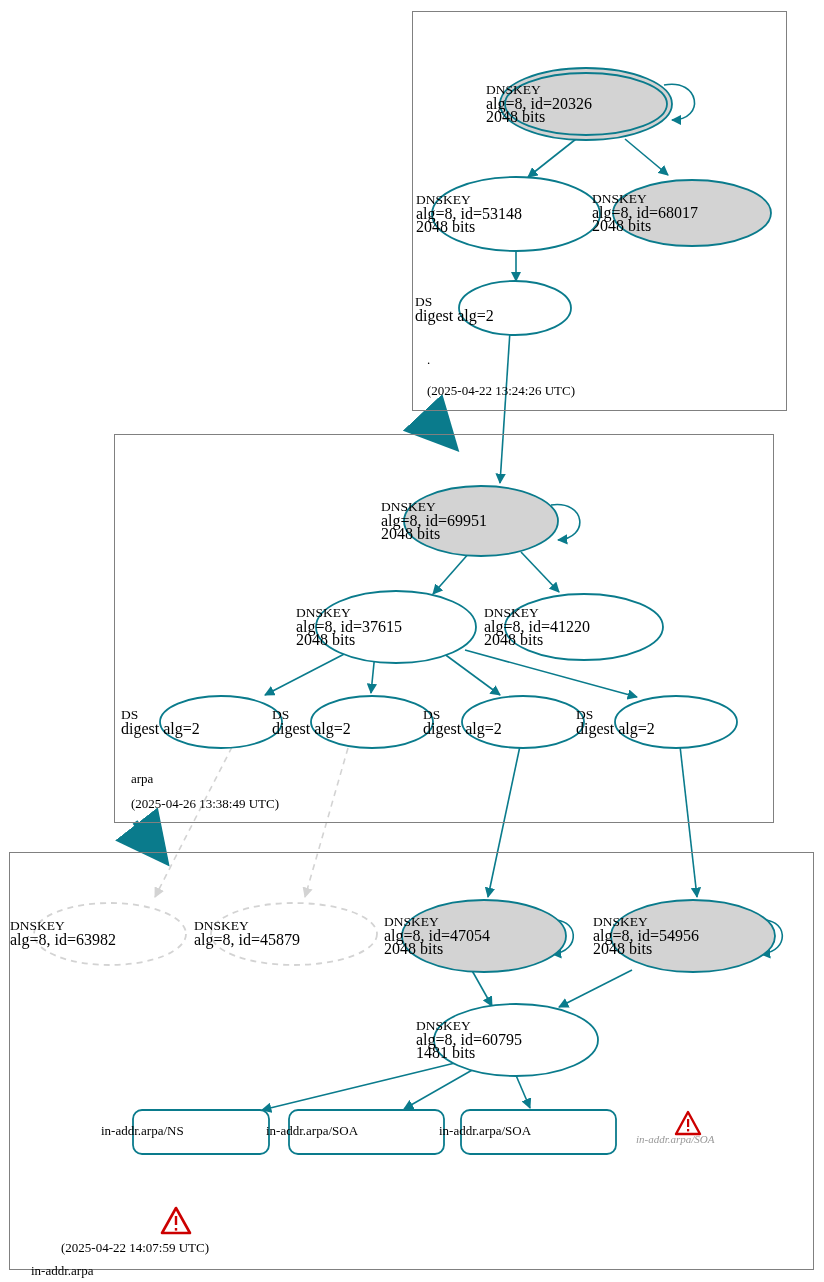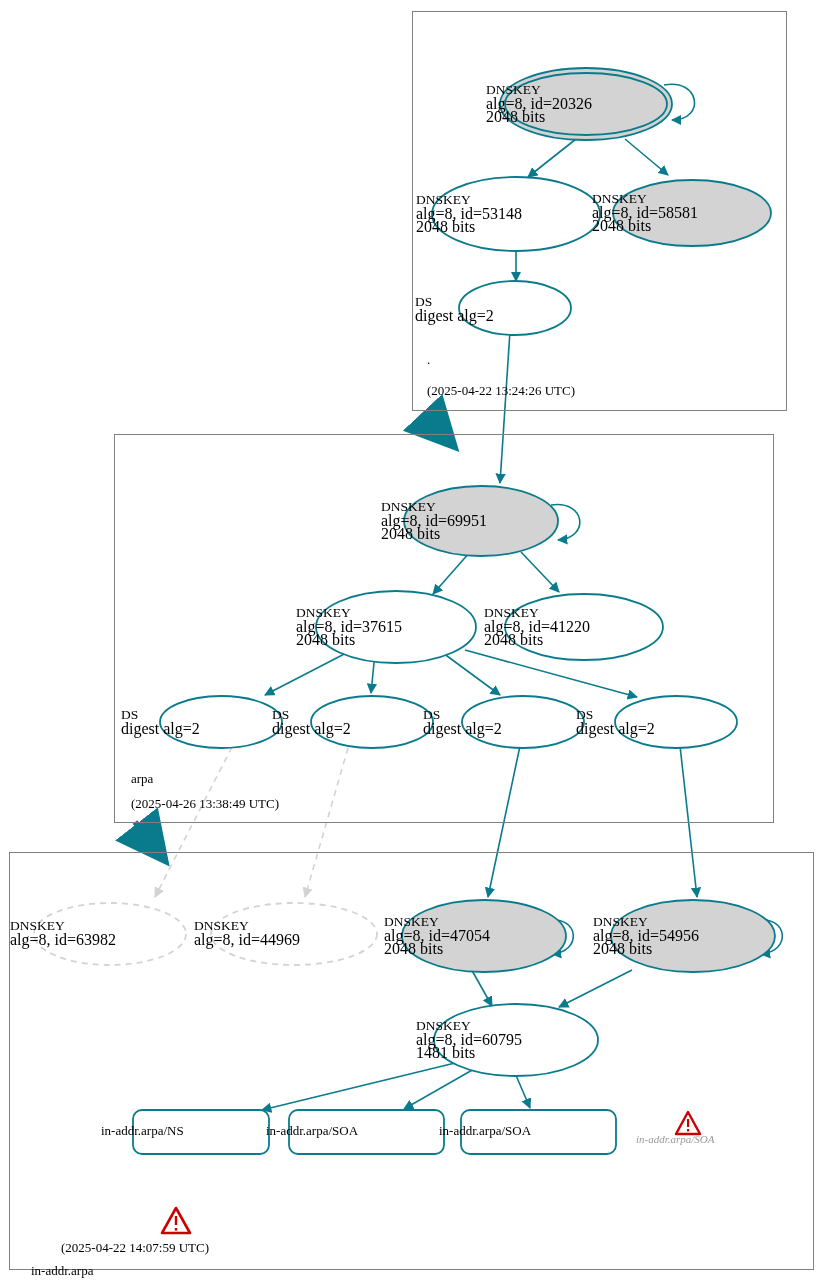--- a/index.html
+++ b/index.html
@@ -205,21 +205,21 @@
   </div>
 
   <div class="node-label" style="left:416px; top:192px; width:200px;">
     <div class="nl-title">DNSKEY</div>
     <div class="nl-sub">alg=8, id=53148</div>
     <div class="nl-sub">2048 bits</div>
   </div>
 
   <div class="node-label" style="left:592px; top:191px; width:200px;">
     <div class="nl-title">DNSKEY</div>
-    <div class="nl-sub">alg=8, id=58581</div>
+    <div class="nl-sub">alg=8, id=68017</div>
     <div class="nl-sub">2048 bits</div>
   </div>
 
   <div class="node-label" style="left:415px; top:294px; width:200px;">
     <div class="nl-title">DS</div>
     <div class="nl-sub">digest alg=2</div>
   </div>
 
   <div class="node-label" style="left:381px; top:499px; width:200px;">
     <div class="nl-title">DNSKEY</div>
@@ -259,21 +259,21 @@
     <div class="nl-sub">digest alg=2</div>
   </div>
 
   <div class="node-label" style="left:10px; top:918px; width:200px;">
     <div class="nl-title">DNSKEY</div>
     <div class="nl-sub">alg=8, id=63982</div>
   </div>
 
   <div class="node-label" style="left:194px; top:918px; width:200px;">
     <div class="nl-title">DNSKEY</div>
-    <div class="nl-sub">alg=8, id=44969</div>
+    <div class="nl-sub">alg=8, id=45879</div>
   </div>
 
   <div class="node-label" style="left:384px; top:914px; width:200px;">
     <div class="nl-title">DNSKEY</div>
     <div class="nl-sub">alg=8, id=47054</div>
     <div class="nl-sub">2048 bits</div>
   </div>
 
   <div class="node-label" style="left:593px; top:914px; width:200px;">
     <div class="nl-title">DNSKEY</div>

